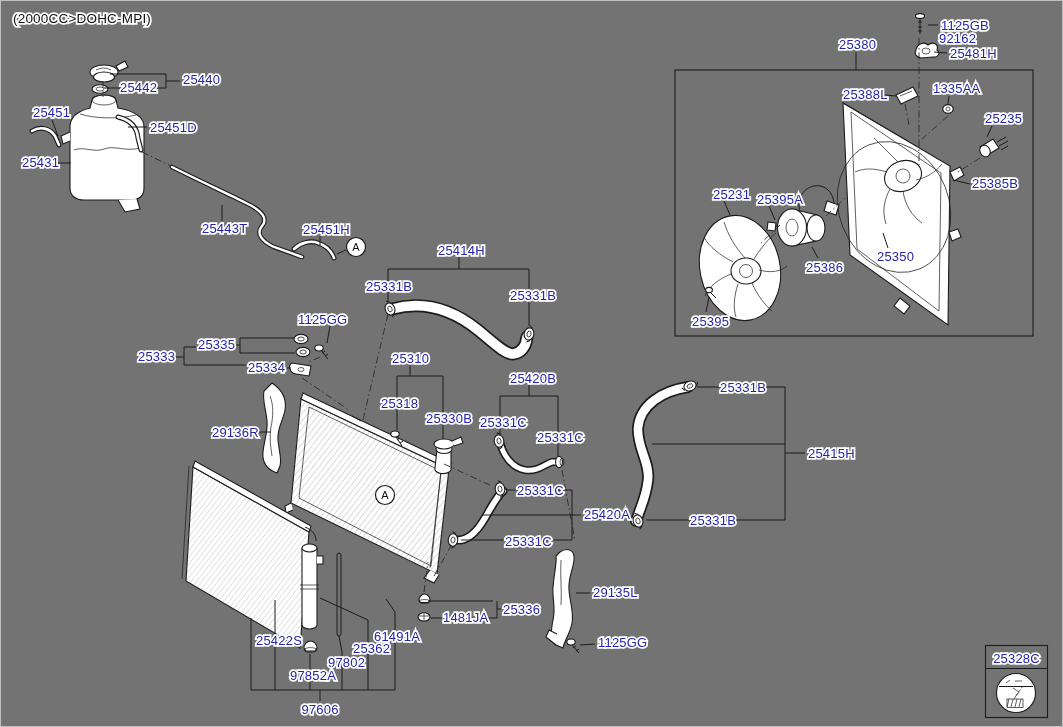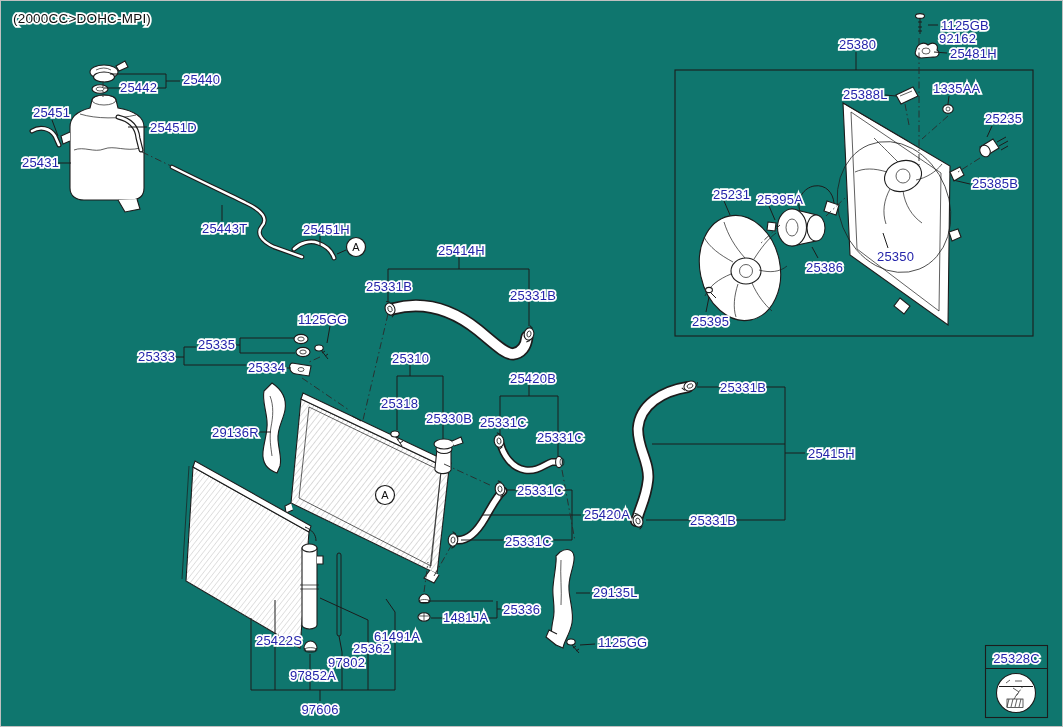--- a/index.html
+++ b/index.html
@@ -1,16 +1,16 @@
 <!DOCTYPE html>
 <html><head>
 <meta charset="utf-8">
 <style>
   html,body{margin:0;padding:0;background:#fff;}
-  .frame{position:relative;width:1063px;height:727px;background:#0f766e;overflow:hidden;}
+  .frame{position:relative;width:1063px;height:727px;background:#737373;overflow:hidden;}
   svg{display:block;}
   text{font-family:"Liberation Sans","DejaVu Sans",sans-serif;font-size:13px;fill:#2424aa;
        stroke:#ffffff;stroke-width:3.5px;paint-order:stroke;letter-spacing:.2px;}
   text.t-title{fill:#111111;font-size:13.5px;}
   text.t-marker{fill:#111111;font-size:11px;text-anchor:middle;stroke-width:2.5px;}
   text.t-mid{text-anchor:middle;}
   .ln{stroke:#1c1c1c;stroke-width:1;fill:none;}
   .lnthin{stroke:#1c1c1c;stroke-width:.7;fill:none;}
   .dd{stroke:#2a2a2a;stroke-width:.9;fill:none;stroke-dasharray:7 3 1.5 3;}
   .part{stroke:#1c1c1c;stroke-width:1.1;fill:#ffffff;}

